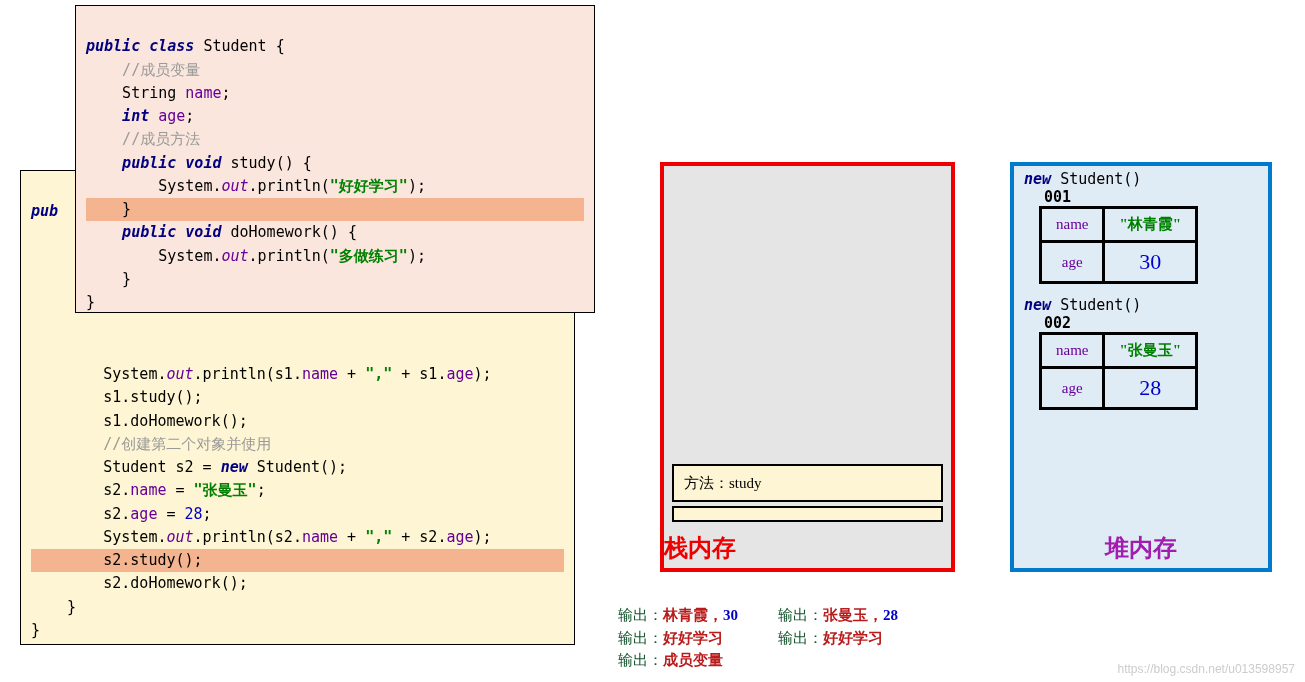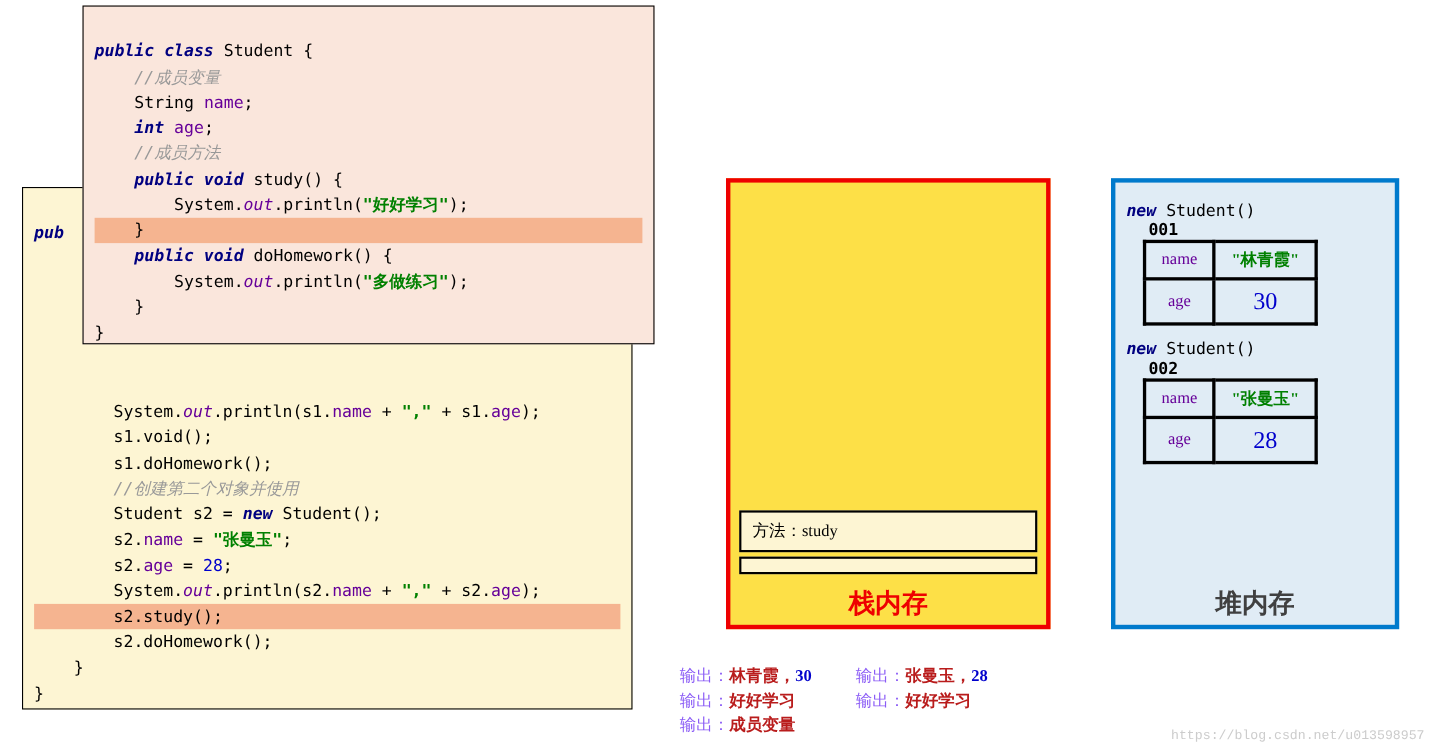--- a/index.html
+++ b/index.html
@@ -3,65 +3,65 @@
 <meta charset="utf-8">
 <style>
 * { box-sizing: border-box; margin: 0; padding: 0; }
 body { font-family: "Consolas", "Microsoft YaHei", monospace; font-size: 15px; background: #fff; position: relative; width: 1305px; height: 682px; }
 
 .code-box { position: absolute; border: 1px solid #000; padding: 6px 10px; line-height: 1.55; white-space: pre; font-family: Consolas, monospace; }
 .box-back { background: #fdf5d3; left: 20px; top: 170px; width: 555px; height: 475px; z-index: 1; }
 .box-front { background: #fae6dc; left: 75px; top: 5px; width: 520px; height: 308px; z-index: 2; }
 
 .kw { color: #000080; font-weight: bold; font-style: italic; }
-.comment { color: #999; font-style: italic; }
+.comment { color: #999; }
 .field { color: #660099; }
 .stat { font-style: italic; text-align: right; }
 .str { color: #008000; font-weight: bold; }
 .num { color: #0000cc; }
 
 .highlight { background: #f5b490; display: inline-block; width: 100%; }
 
-.stack-box { position: absolute; left: 660px; top: 162px; width: 295px; height: 410px; border: 4px solid #ee0000; background: #fde047; }
-.stack-title { position: absolute; bottom: 4px; width: 100%; text-align: center; color: #ee0000; font-weight: bold; font-size: 24px; font-family: Liberation Sans, sans-serif; }
+.stack-box { position: absolute; left: 660px; top: 162px; width: 295px; height: 410px; border: 4px solid #ee0000; background: #e5e5e5; }
+.stack-title { position: absolute; bottom: 4px; width: 100%; text-align: left; color: #ee0000; font-weight: bold; font-size: 24px; font-family: Liberation Sans, sans-serif; }
 .stack-frame { border: 2px solid #000; background: #fdf5d3; margin: 4px 8px; padding: 6px 10px; font-family: Consolas, "Microsoft YaHei"; line-height: 1.5; }
 .frames-wrap { position: absolute; bottom: 42px; left: 0; right: 0; }
 .mono { font-family: Consolas, monospace; font-weight: bold; }
 
-.heap-box { position: absolute; left: 1010px; top: 162px; width: 262px; height: 410px; border: 4px solid #007acc; background: #e0ecf5; padding: 16px 10px; }
-.heap-title { position: absolute; bottom: 4px; width: 100%; left: 0; text-align: center; color: #404040; font-weight: bold; font-size: 24px; font-family: "Microsoft YaHei"; margin-top: 28px; }
+.heap-box { position: absolute; left: 1010px; top: 162px; width: 262px; height: 410px; border: 4px solid #007acc; background: #e0ecf5; padding: 4px 10px; }
+.heap-title { position: absolute; bottom: 4px; width: 100%; left: 0; text-align: center; color: #a21caf; font-weight: bold; font-size: 24px; font-family: "Microsoft YaHei"; margin-top: 28px; }
 .obj { margin-bottom: 12px; }
 .obj-label { font-family: Consolas, monospace; }
 .obj-label .kw { color: #000080; font-weight: bold; }
 .obj-id { font-family: Consolas, monospace; font-weight: bold; margin-left: 20px; }
 .obj-table { border: 3px solid #000; border-collapse: collapse; margin-left: 15px; }
 .obj-table td { border: 3px solid #000; padding: 6px 14px; text-align: center; font-family: Consolas, "Microsoft YaHei"; }
 .obj-table .fname { color: #660099; }
 .obj-table .fval-str { color: #008000; font-weight: bold; }
 .obj-table .fval-num { color: #0000cc; font-size: 22px; }
 
 .outputs { position: absolute; left: 618px; top: 604px; font-family: "Microsoft YaHei", Consolas; line-height: 1.5; display: flex; gap: 40px; }
-.out-label { color: #8b5cf6; }
+.out-label { color: #14532d; }
 .out-str { color: #b91c1c; font-weight: bold; }
 .out-num { color: #0000cc; font-weight: bold; }
-.watermark { position: absolute; right: 10px; bottom: 6px; color: #ccc; font-size: 12px; font-family: Liberation Mono, monospace; }
+.watermark { position: absolute; right: 10px; bottom: 6px; color: #ccc; font-size: 12px; font-family: Liberation Sans, sans-serif; }
 </style>
 </head>
 <body>
 
 <div class="code-box box-back">
 <span class="kw">pub</span>
 
 
 
 
 
 
 <span><span>        System.</span><span class="stat field">out</span><span>.println(s1.</span><span class="field">name</span><span> + </span><span class="str">","</span><span> + s1.</span><span class="field">age</span><span>);</span></span>
-<span>        s1.void();</span>
+<span>        s1.study();</span>
 <span>        s1.doHomework();</span>
 <span class="comment">        //创建第二个对象并使用</span>
 <span><span>        Student s2 = </span><span class="kw">new </span><span>Student();</span></span>
 <span><span>        s2.</span><span class="field">name</span><span> = </span><span class="str">"张曼玉"</span><span>;</span></span>
 <span><span>        s2.</span><span class="field">age</span><span> = </span><span class="num">28</span><span>;</span></span>
 <span><span>        System.</span><span class="stat field">out</span><span>.println(s2.</span><span class="field">name</span><span> + </span><span class="str">","</span><span> + s2.</span><span class="field">age</span><span>);</span></span>
 <span class="highlight">        s2.study();</span>
 <span>        s2.doHomework();</span>
 <span>    }</span>
 <span>}</span>

